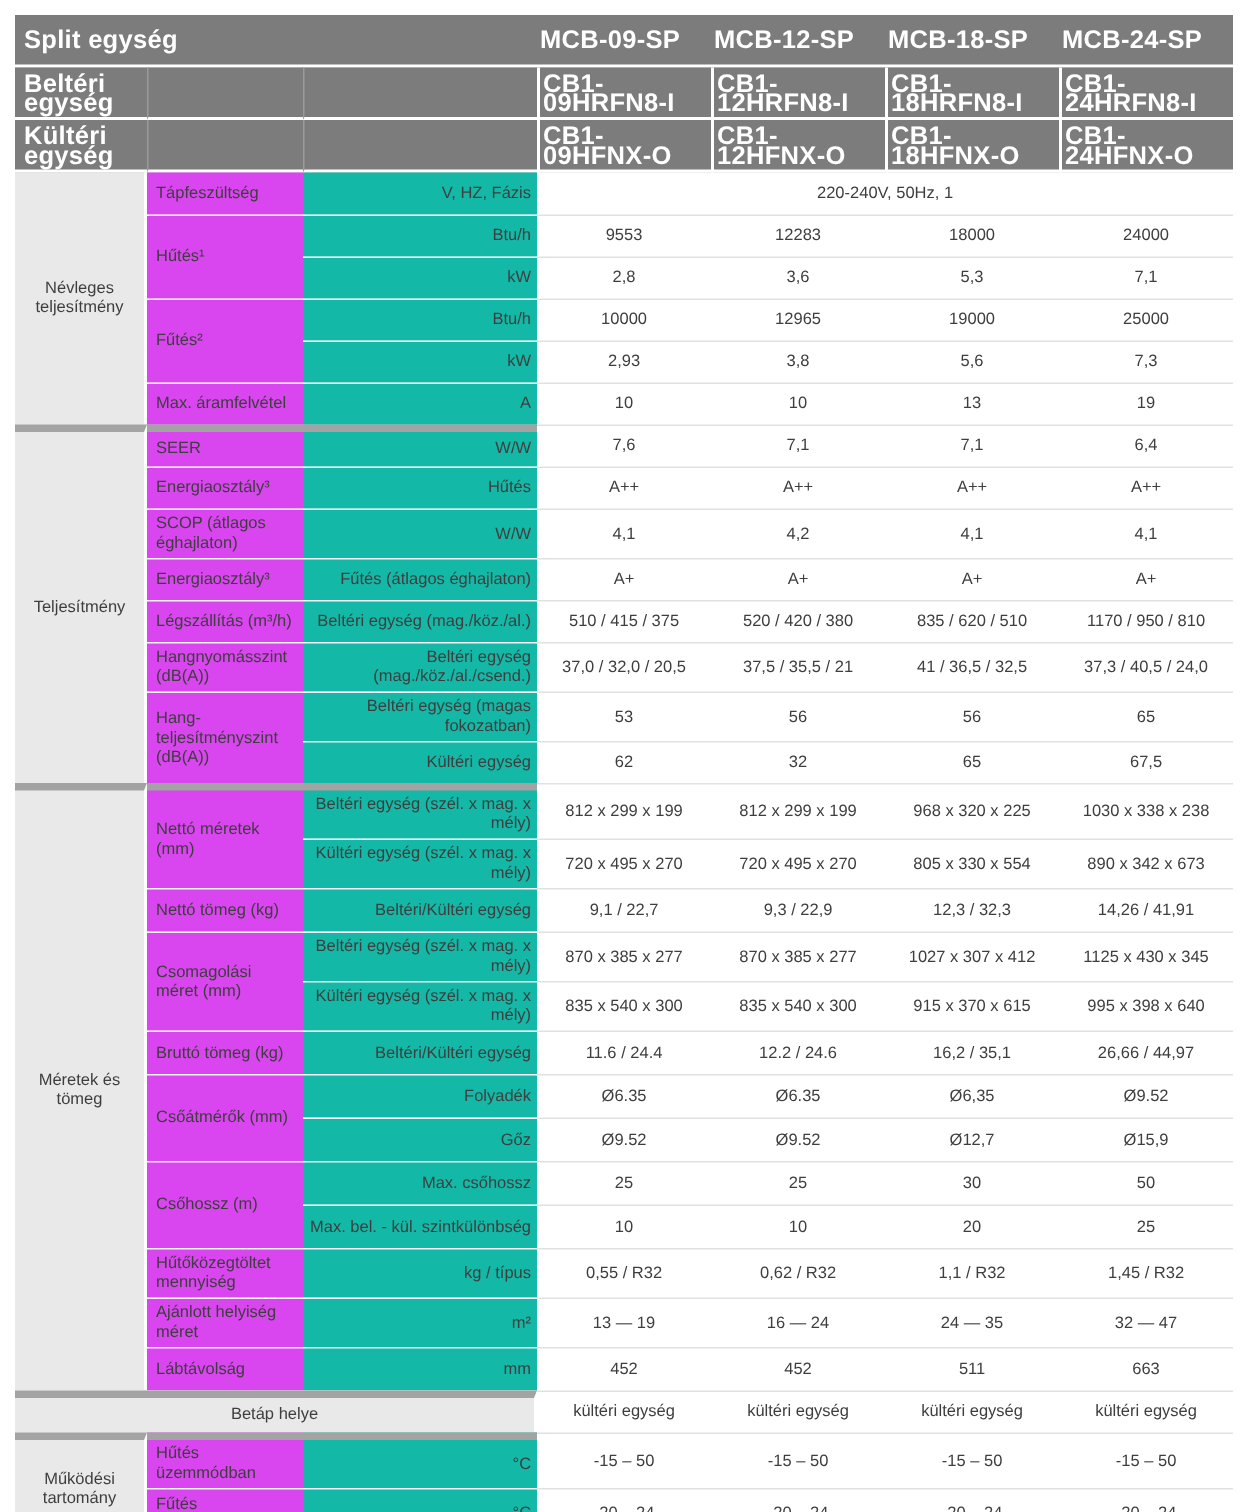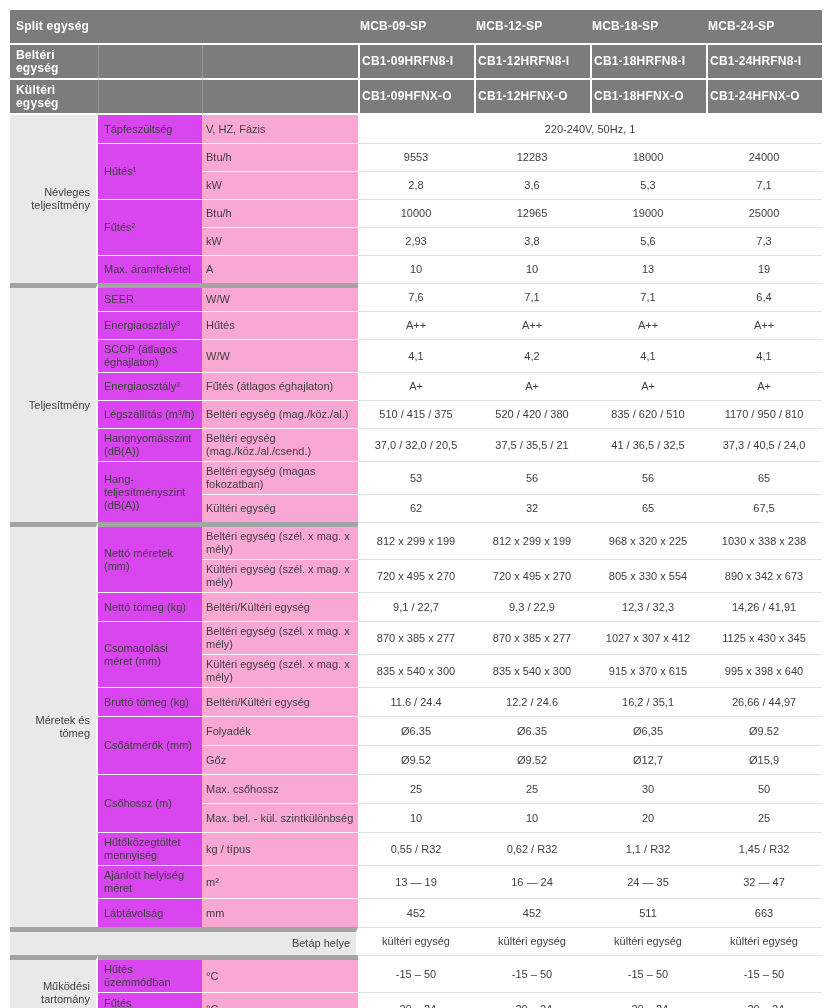--- a/index.html
+++ b/index.html
@@ -2,32 +2,32 @@
 <html><head>
 <meta charset="utf-8">
 <style>
   html,body{margin:0;padding:0;background:#ffffff;width:831px;height:1008px;overflow:hidden;
     font-family:"Liberation Sans",sans-serif;}
   .wrap{padding:10px 0 0 10px;}
   table{border-collapse:separate;border-spacing:0;table-layout:fixed;width:812px;}
   td{box-sizing:border-box;vertical-align:middle;font-size:11px;line-height:13px;color:#3e3e3e;}
 
   
-  tbody.hdr td{background:#7c7c7c;color:#ffffff;font-weight:bold;font-size:12px;
+  tbody.hdr td{background:#7c7c7c;color:#ffffff;font-weight:bold;font-size:17px;
     letter-spacing:0.2px;height:35px;border-bottom:2px solid #ffffff;}
   tbody.hdr td.hl{text-align:left;padding:0 6px;}
   tbody.hdr td.hv{text-align:left;padding:0 2px;}
   tbody.hdr td.hsep{border-left:2px solid #ffffff;}
   tbody.hdr td.hfaint{border-left:1px solid #9a9a9a;}
 
   
-  td.ca{background:#e9e9e9;text-align:right;padding:3px 6px;border-right:2px solid #ffffff;
+  td.ca{background:#e9e9e9;text-align:center;padding:3px 6px;border-right:2px solid #ffffff;
     border-top:1px solid #f7f7f7;}
   td.cb{background:#d946ef;text-align:left;padding:3px 4px 3px 6px;border-top:1px solid #f7f7f7;}
-  td.cc{background:#f9a8d4;text-align:left;padding:3px 4px;border-top:1px solid #f7f7f7;}
+  td.cc{background:#14b8a6;text-align:right;padding:3px 4px;border-top:1px solid #f7f7f7;}
   td.cv{background:#ffffff;text-align:center;padding:3px 2px;border-top:1px solid #e1e1e1;}
 
   
   tr.fs td.ca,tr.fs td.cb,tr.fs td.cc{border-top:5px solid #a3a3a3;}
   
   tr.fs0 td.ca,tr.fs0 td.cb,tr.fs0 td.cc{border-top:0;}
   tr.fs0 td.cv{border-top:0;}
 
   tbody.s1 td.cv{height:28px;text-align:center;}
   tbody.s2 td.cv{height:28px;margin-left:40px;}

